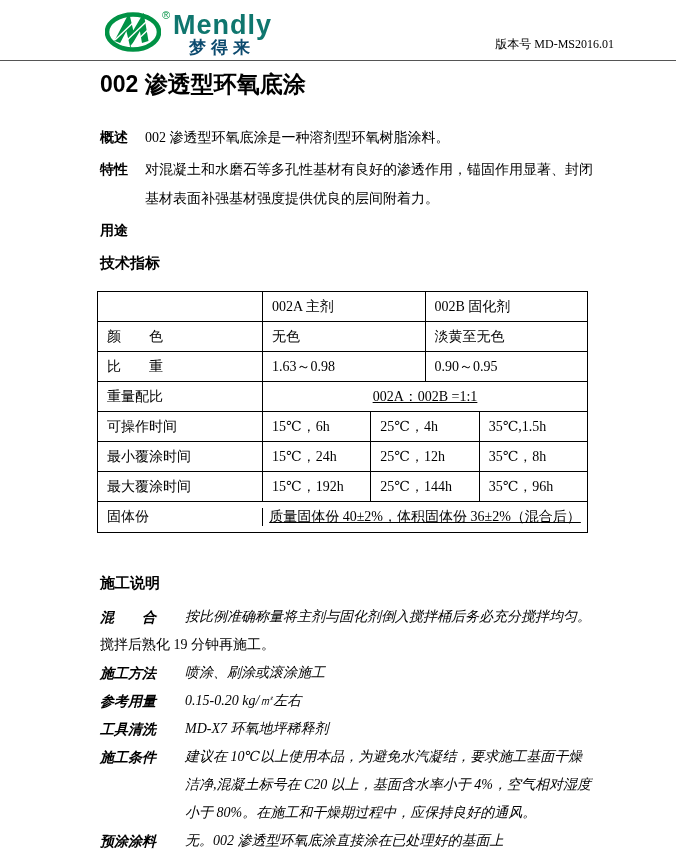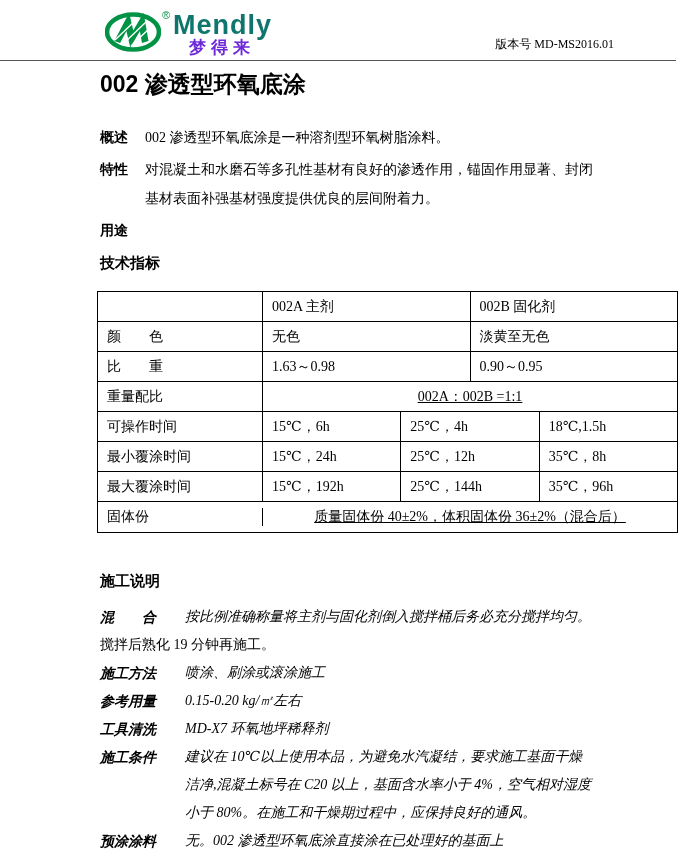--- a/index.html
+++ b/index.html
@@ -26,21 +26,21 @@
     color:#009245; font-size:11px; line-height:11px;
     font-family:"Liberation Sans",sans-serif;
     margin:-2px 3px 0 1px;
   }
   .logo-text { display:flex; flex-direction:column; }
   .brand {
     color:#0f766e; font-family:"Liberation Sans","DejaVu Sans",sans-serif;
     font-weight:bold; font-size:27px; line-height:26px; letter-spacing:1px;
   }
   .brand-cn {
-    color:#6d28d9; font-family:"Liberation Sans","DejaVu Sans",sans-serif;
+    color:#0c4a6e; font-family:"Liberation Sans","DejaVu Sans",sans-serif;
     font-weight:bold; font-size:17px; line-height:19px; letter-spacing:5px;
     margin-left:16px;
   }
   .version { font-size:12px; line-height:14px; margin-bottom:6px; }
   
   .title {
     margin:8px 0 0 100px;
     font-family:"Liberation Sans","DejaVu Sans",sans-serif;
     font-weight:bold; font-size:23px; line-height:30px;
   }
@@ -51,24 +51,24 @@
     flex:none; width:45px;
     font-family:"Liberation Sans","DejaVu Sans",sans-serif; font-weight:bold;
   }
   .itext { white-space:pre-line; }
   
   .sec {
     margin:8px 0 0 100px;
     font-family:"Liberation Sans","DejaVu Sans",sans-serif;
     font-weight:bold; font-size:15px; line-height:20px;
   }
-  .sec.construction { margin-top:40px;font-family:Liberation Mono, monospace; }
+  .sec.construction { margin-top:40px; }
   
   .dtable {
-    margin:18px 0 0 97px; width:581px;
+    margin:18px 0 0 97px; width:491px;
     border:1px solid #000;
   }
   .trow { display:flex; border-bottom:1px solid #000; height:30px; }
   .trow:last-child { border-bottom:none;align-items:center; }
   .tcell {
     display:flex; align-items:center;
     padding:0 9px; border-right:1px solid #000;
     overflow:hidden; white-space:nowrap;
   }
   .tcell.lastc { border-right:none; }
@@ -148,21 +148,21 @@
       <div class="tcell tcol lastc">0.90～0.95</div>
     </div>
     <div class="trow">
       <div class="tcell tlabel">重量配比</div>
       <div class="tcell tspan">002A：002B =1:1</div>
     </div>
     <div class="trow">
       <div class="tcell tlabel">可操作时间</div>
       <div class="tcell tcol">15℃，6h</div>
       <div class="tcell tcol">25℃，4h</div>
-      <div class="tcell tcol lastc">18℃,1.5h</div>
+      <div class="tcell tcol lastc">35℃,1.5h</div>
     </div>
     <div class="trow">
       <div class="tcell tlabel">最小覆涂时间</div>
       <div class="tcell tcol">15℃，24h</div>
       <div class="tcell tcol">25℃，12h</div>
       <div class="tcell tcol lastc">35℃，8h</div>
     </div>
     <div class="trow">
       <div class="tcell tlabel">最大覆涂时间</div>
       <div class="tcell tcol">15℃，192h</div>

